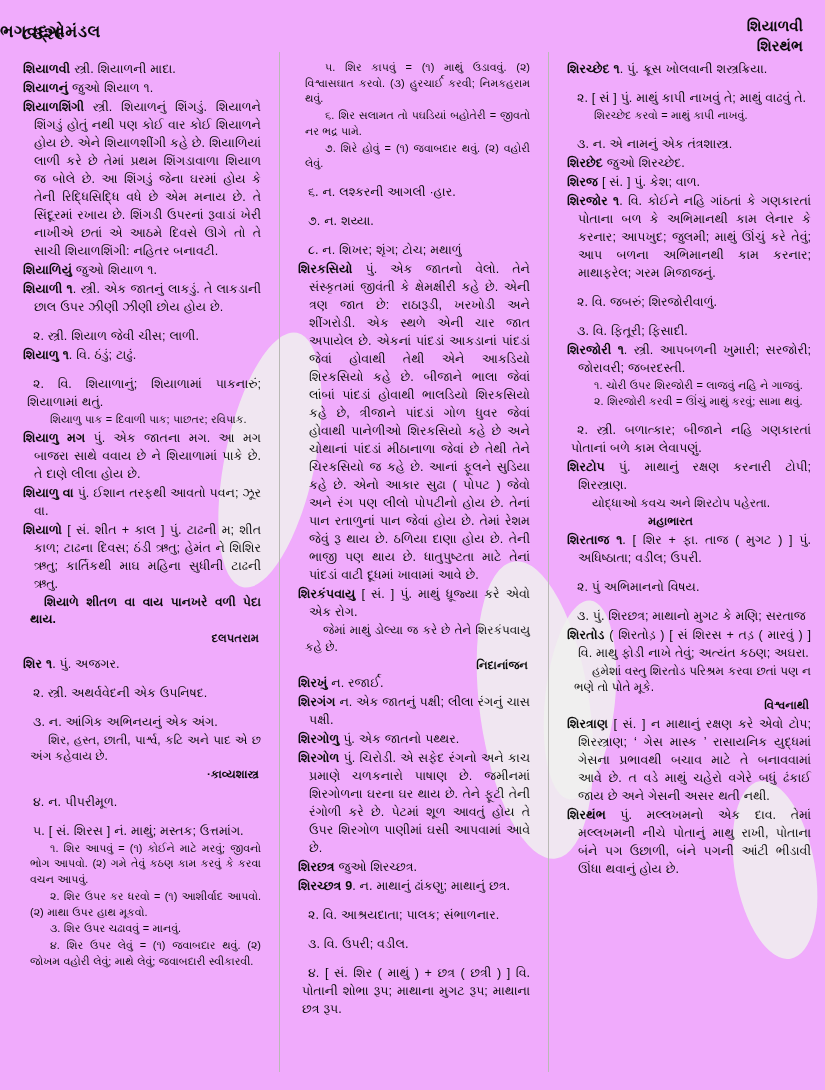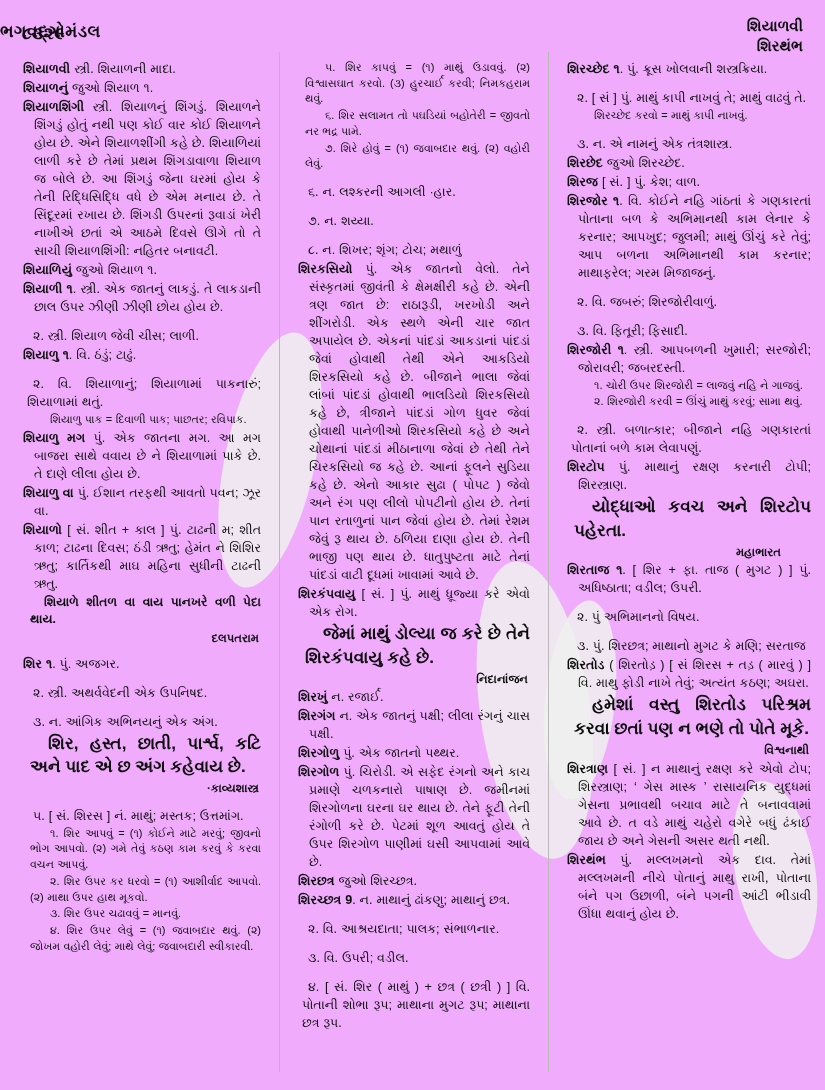--- a/index.html
+++ b/index.html
@@ -137,29 +137,29 @@
     word-spacing: 0.4px;
   }
   .source {
     margin: 0 0 2px 0;
     font-size: 11.6px;
     line-height: 1.35;
     text-align: right;
     font-weight: bold;
     padding-right: 2px;
   }
-  .source.mid { text-align: right; padding-right: 30px; }
+  .source.mid { text-align: center; padding-right: 30px; }
   .citation {
     margin: 0 0 1px 0;
-    font-size: 17px;
+    font-size: 12px;
     line-height: 1.4;
     text-align: justify;
     text-indent: 18px;
     padding-left: 14px;
-    font-weight: bold;
+    font-weight: normal;
   }
   .headword {
     font-weight: bold;
   }
   .spacer { height: 7px; }
 </style>
 </head>
 <body>
 
 <div id="page">
@@ -196,20 +196,21 @@
         <p class="entry"><span class="headword">શિયાળુ વા</span><span> પું. ઈશાન તરફથી આવતો પવન; ઝૂર વા.</span></p>
         <p class="entry"><span class="headword">શિયાળો</span><span> [ સં. શીત + કાલ ] પું. ટાઢની મ; શીત કાળ; ટાઢના દિવસ; ઠંડી ઋતુ; હેમંત ને શિશિર ઋતુ; કાર્તિકથી માઘ મહિના સુધીની ટાઢની ઋતુ.</span></p>
         <p class="quote"><span>શિયાળે શીતળ વા વાય પાનખરે વળી પેદા થાય.</span></p>
         <p class="source"><span>દલપતરામ</span></p>
         <div class="spacer"></div>
         <p class="entry"><span class="headword">શિર ૧</span><span>. પું. અજગર.</span></p>
         <p class="sense"><span>૨. સ્ત્રી. અથર્વવેદની એક ઉપનિષદ.</span></p>
         <p class="sense"><span>૩. ન. આંગિક અભિનયનું એક અંગ.</span></p>
         <p class="citation"><span>શિર, હસ્ત, છાતી, પાર્શ્વ, કટિ અને પાદ એ છ અંગ કહેવાય છે.</span></p>
         <p class="source"><span>·કાવ્યશાસ્ત્ર</span></p>
+        <p class="sense"><span>૪. ન. પીપરીમૂળ.</span></p>
         <p class="sense"><span>૫. [ સં. શિરસ ] નં. માથું; મસ્તક; ઉત્તમાંગ.</span></p>
         <p class="idiom"><span>૧. શિર આપવું = (૧) કોઈને માટે મરવું; જીવનો ભોગ આપવો. (૨) ગમે તેવું કઠણ કામ કરવું કે કરવા વચન આપવું.</span></p>
         <p class="idiom"><span>૨. શિર ઉપર કર ધરવો = (૧) આશીર્વાદ આપવો. (૨) માથા ઉપર હાથ મૂકવો.</span></p>
         <p class="idiom"><span>૩. શિર ઉપર ચઢાવવું = માનવું.</span></p>
         <p class="idiom"><span>૪. શિર ઉપર લેવું = (૧) જવાબદાર થવું. (૨) જોખમ વહોરી લેવું; માથે લેવું; જવાબદારી સ્વીકારવી.</span></p>
       </div>
     <div class="column c2">
         <p class="idiom"><span>૫. શિર કાપવું = (૧) માથું ઉડાવવું. (૨) વિશ્વાસઘાત કરવો. (૩) હુરચાર્ઈ કરવી; નિમકહરામ થવું.</span></p>
         <p class="idiom"><span>૬. શિર સલામત તો પઘડિયાં બહોતેરી = જીવતો નર ભદ્ર પામે.</span></p>
         <p class="idiom"><span>૭. શિરે હોવું = (૧) જવાબદાર થવું. (૨) વહોરી લેવું.</span></p>

